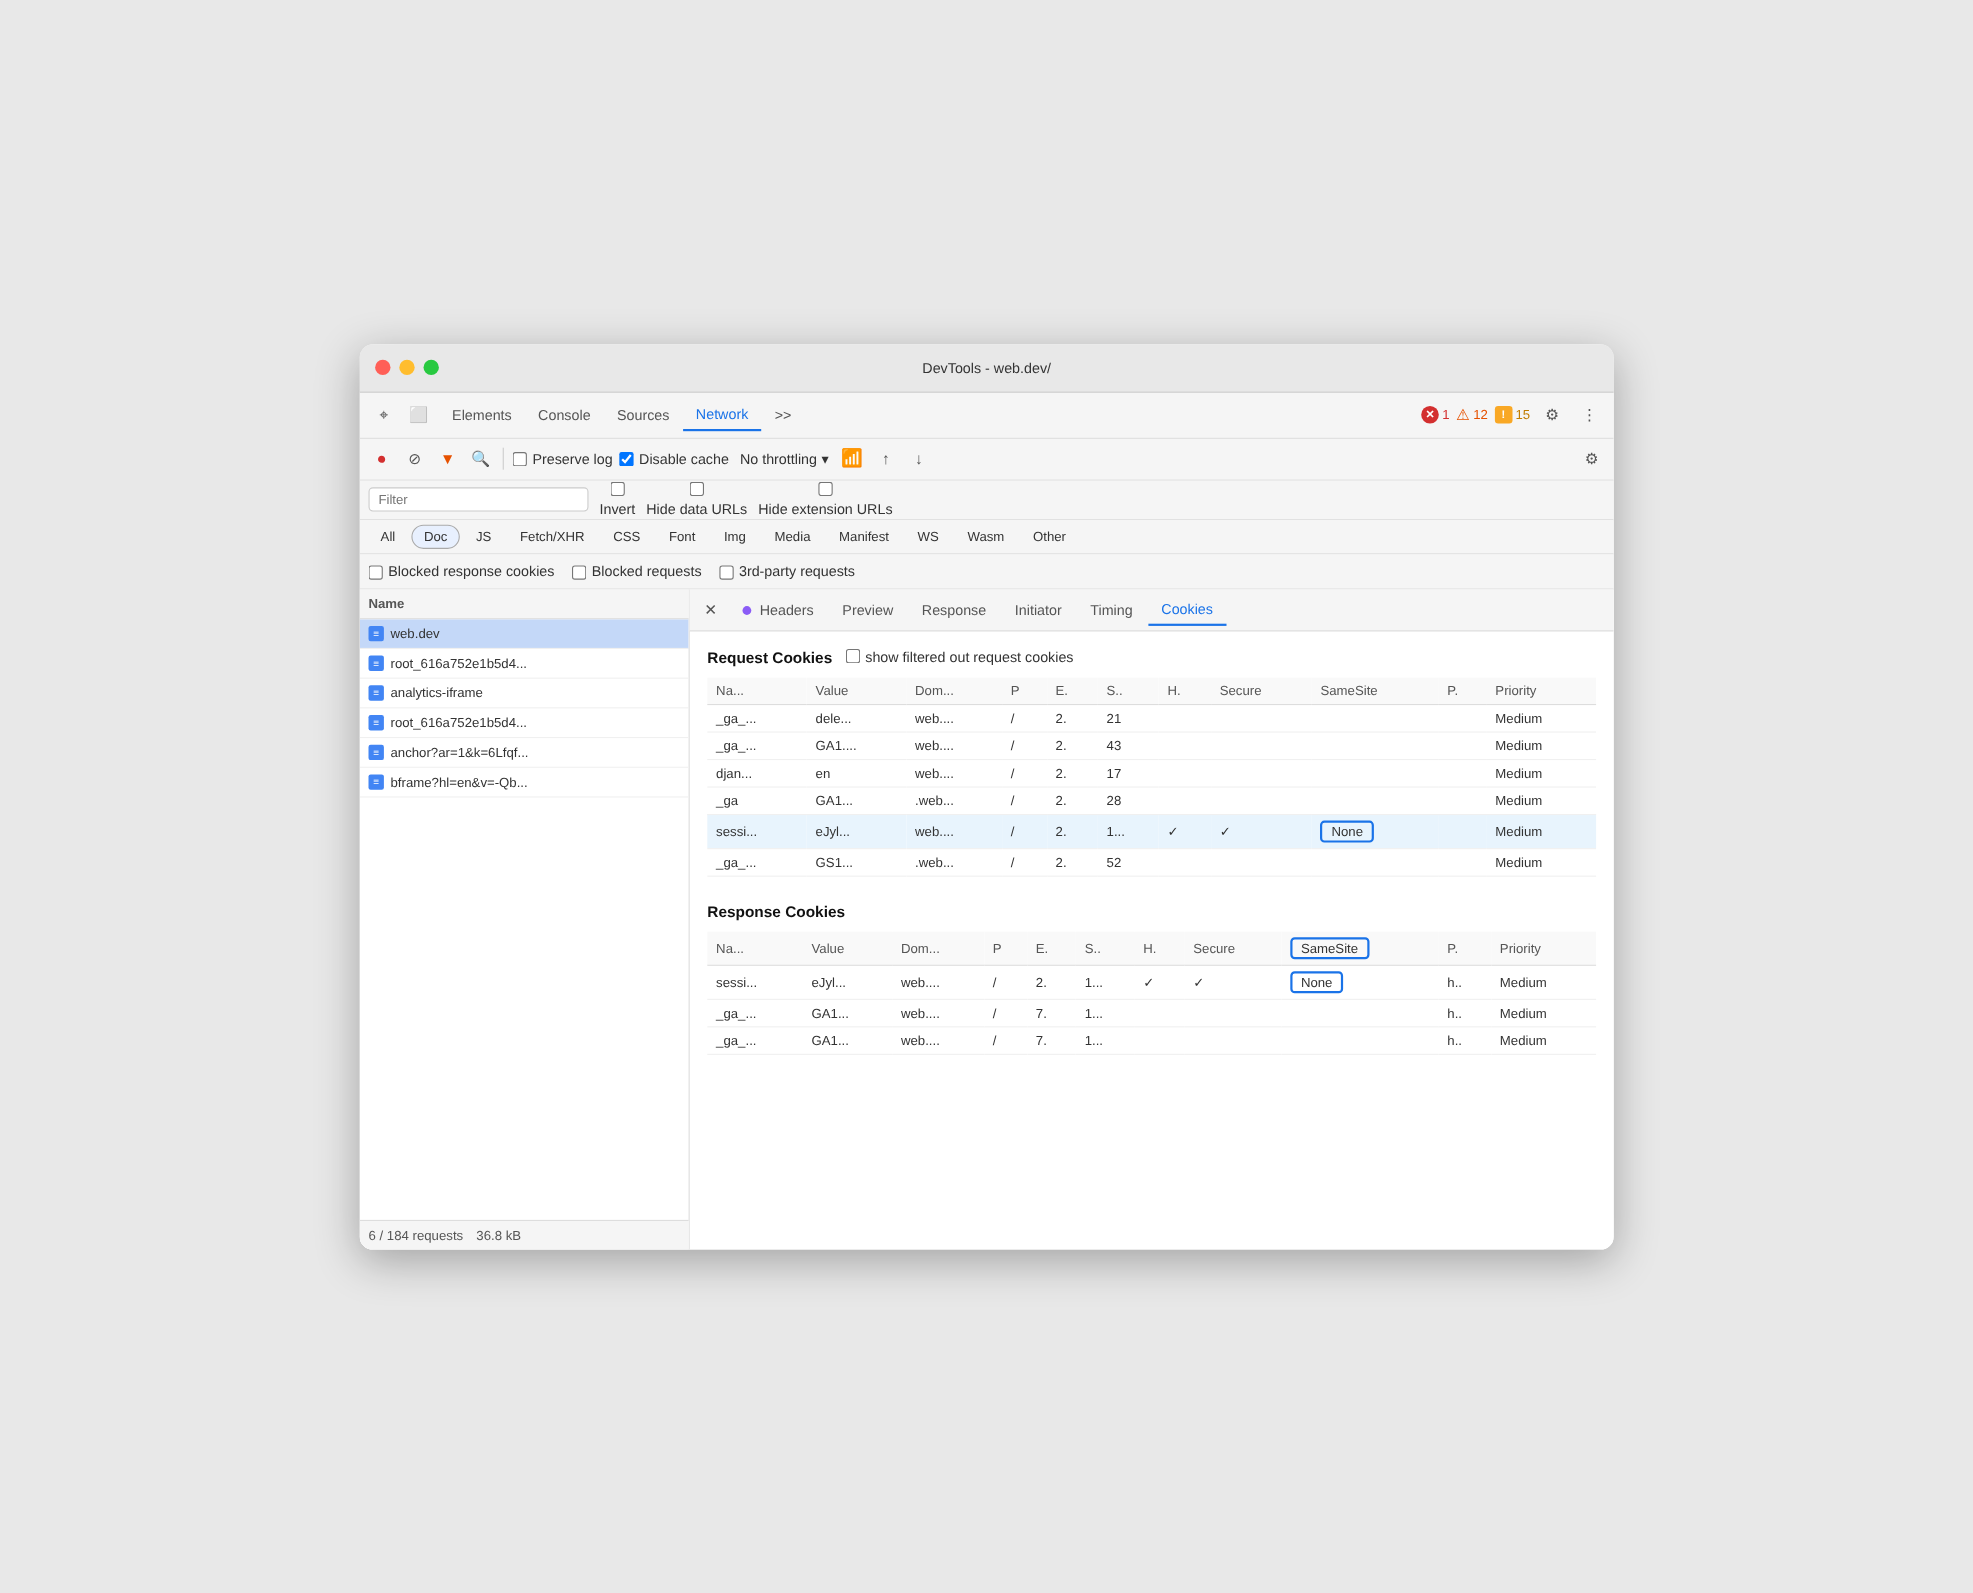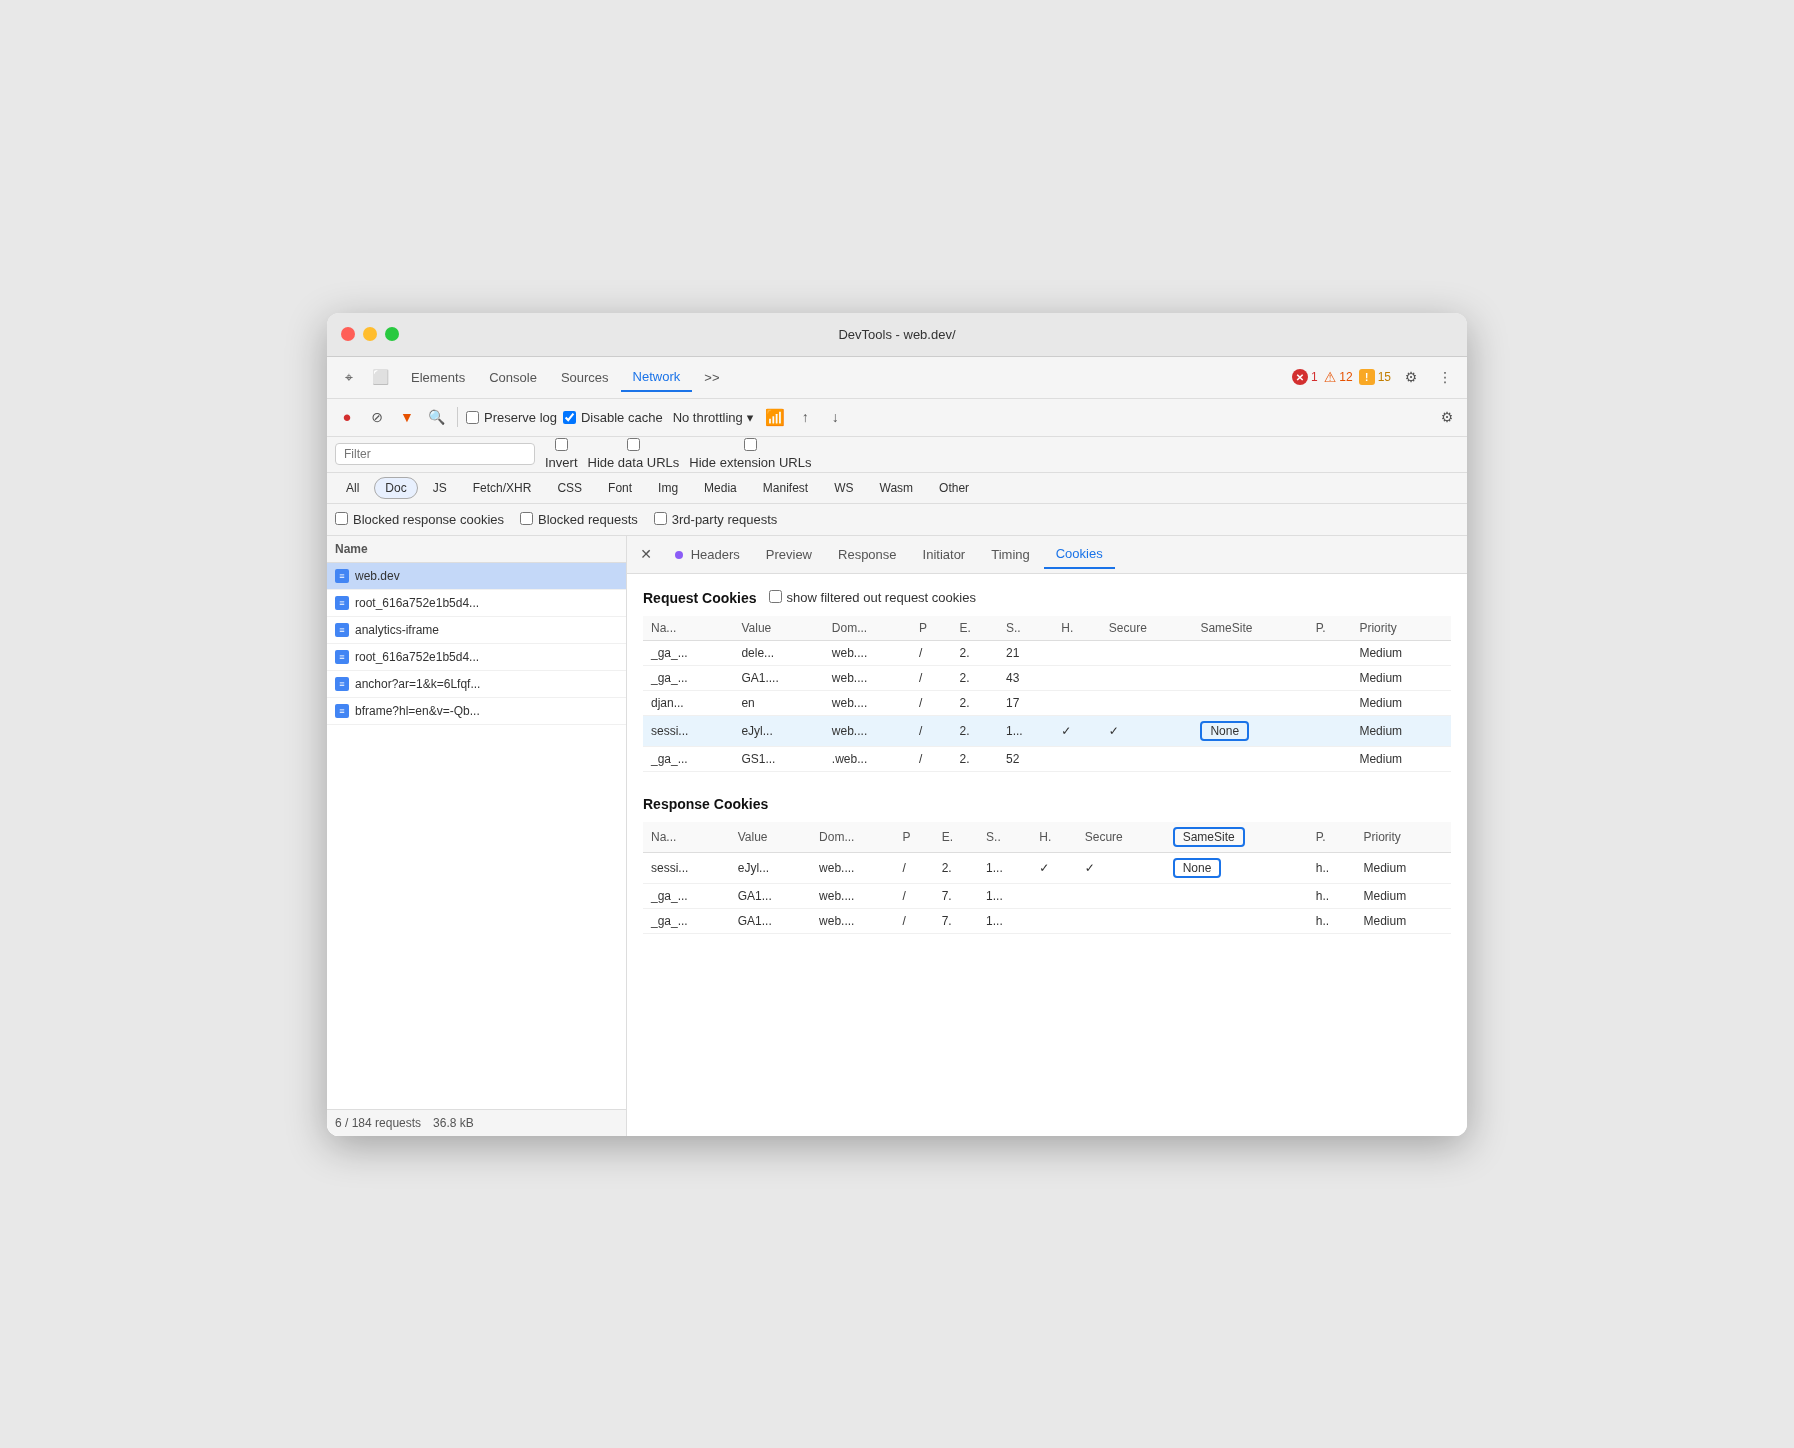--- a/index.html
+++ b/index.html
@@ -229,21 +229,21 @@
       display: flex;
       align-items: center;
       padding: 4px 8px;
       border-bottom: 1px solid #ddd;
       background: #f5f5f5;
       gap: 16px;
       height: 32px;
     }
     .blocked-check {
       display: flex;
-      align-items: flex-start;
+      align-items: flex-end;
       gap: 5px;
       font-size: 13px;
       color: #333;
       cursor: pointer;
     }
     
     .main-content {
       display: flex;
       flex: 1;
       background: #fff;
@@ -634,20 +634,33 @@
                   <td>web....</td>
                   <td>/</td>
                   <td>2.</td>
                   <td>17</td>
                   <td></td>
                   <td></td>
                   <td></td>
                   <td></td>
                   <td>Medium</td>
                 </tr>
+                <tr>
+                  <td>_ga</td>
+                  <td>GA1...</td>
+                  <td>.web...</td>
+                  <td>/</td>
+                  <td>2.</td>
+                  <td>28</td>
+                  <td></td>
+                  <td></td>
+                  <td></td>
+                  <td></td>
+                  <td>Medium</td>
+                </tr>
                 <tr class="highlighted">
                   <td>sessi...</td>
                   <td>eJyl...</td>
                   <td>web....</td>
                   <td>/</td>
                   <td>2.</td>
                   <td>1...</td>
                   <td>✓</td>
                   <td>✓</td>
                   <td><span class="samesite-none-box">None</span></td>

